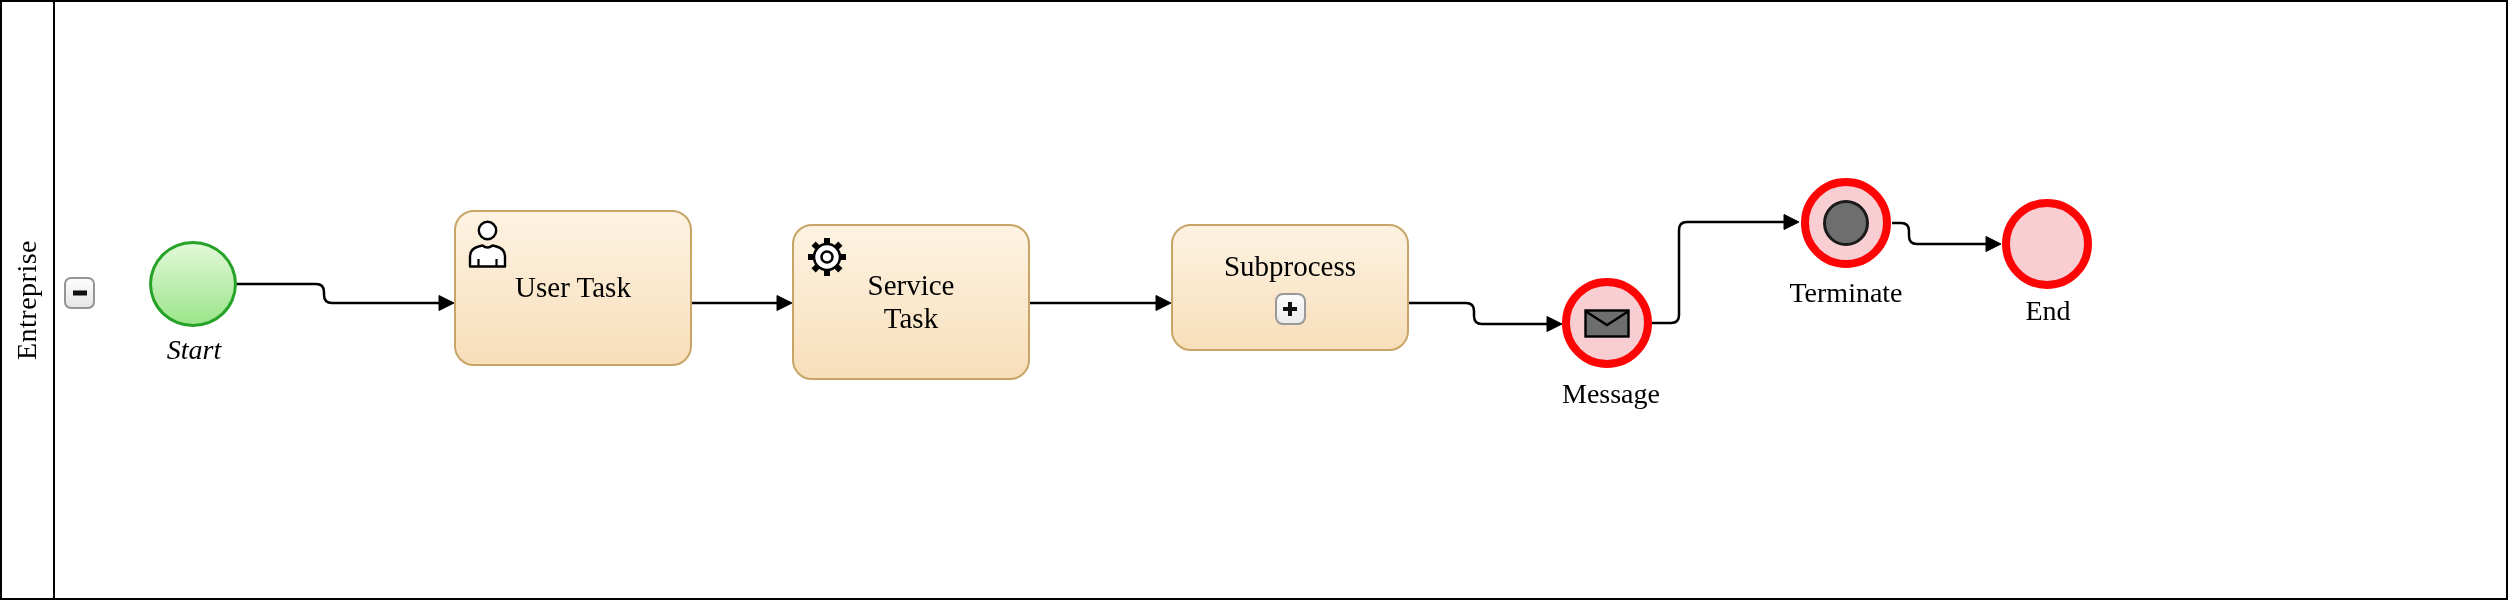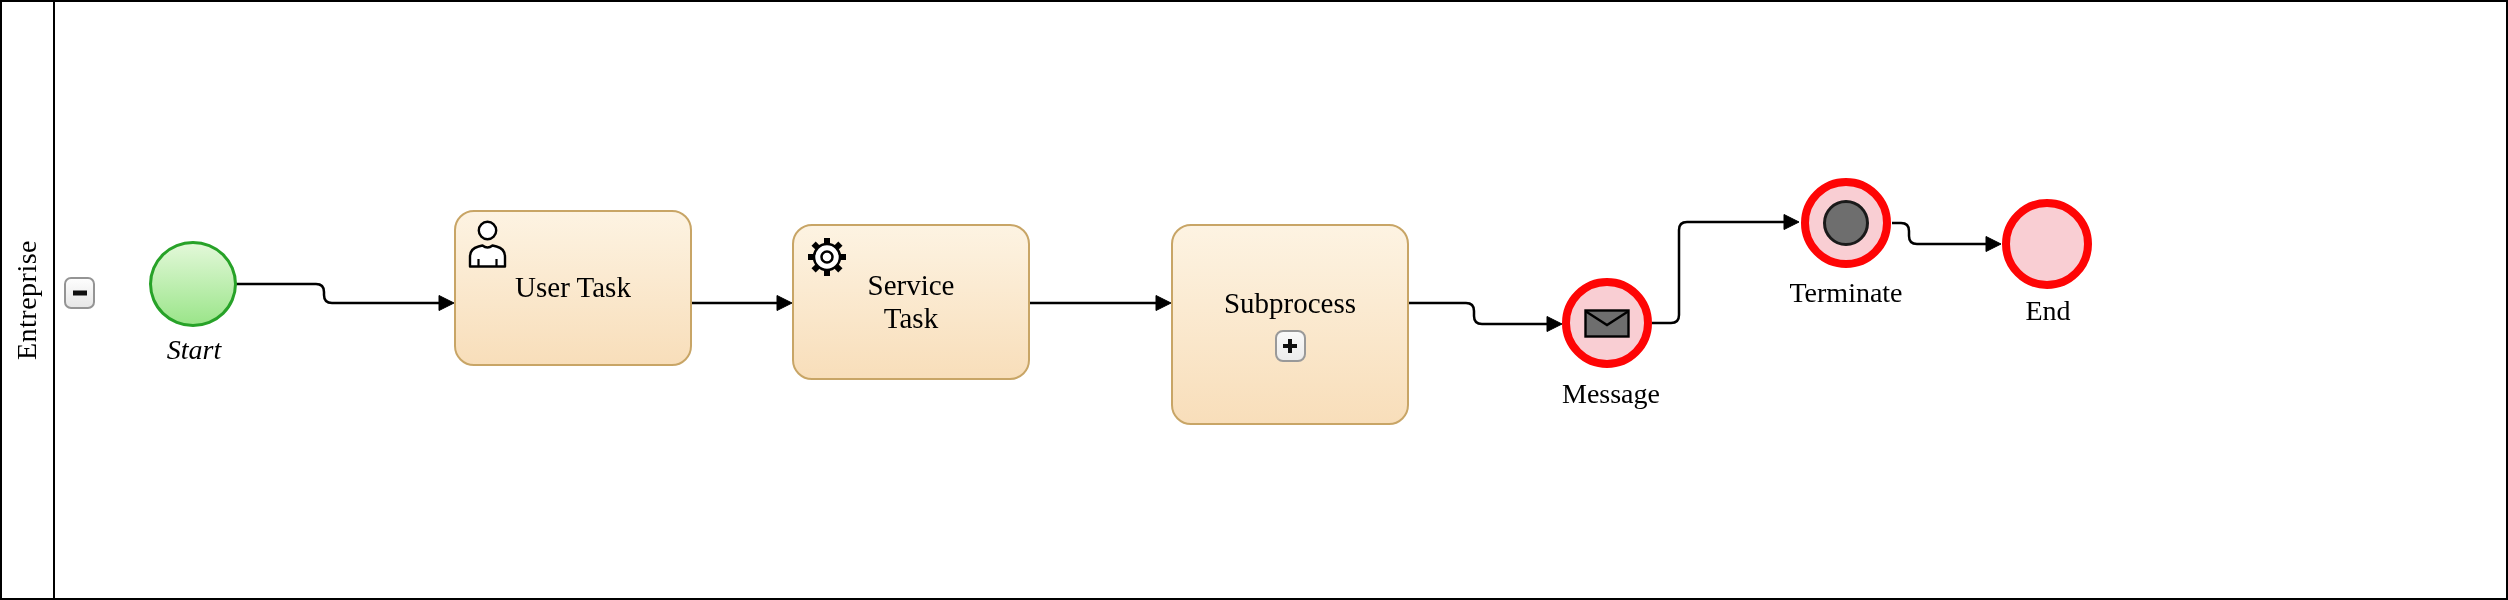--- a/index.html
+++ b/index.html
@@ -72,21 +72,21 @@
     position: absolute;
     width: 238px; height: 156px;
     border: 2px solid #c8a566;
     border-radius: 20px;
     background: linear-gradient(180deg, #fdf3e2 0%, #f8deba 100%);
     display: flex; align-items: center; justify-content: center;
     z-index: 2;
   }
   .task.user       { left: 452px;  top: 208px; }
   .task.service    { left: 790px;  top: 222px; }
-  .task.subprocess { left: 1169px; top: 222px; height: 201px; flex-direction: column; gap: 10px; }
+  .task.subprocess { left: 1169px; top: 222px; height: 127px; flex-direction: column; gap: 10px; }
   .task-label {
     font-size: 29px;
     text-align: center;
     white-space: pre-line;
     line-height: 1.15;
   }
   .corner-icon { position: absolute; left: 10px; top: 8px; }
   .subprocess-marker {
     position: relative;
     width: 31px; height: 32px;

